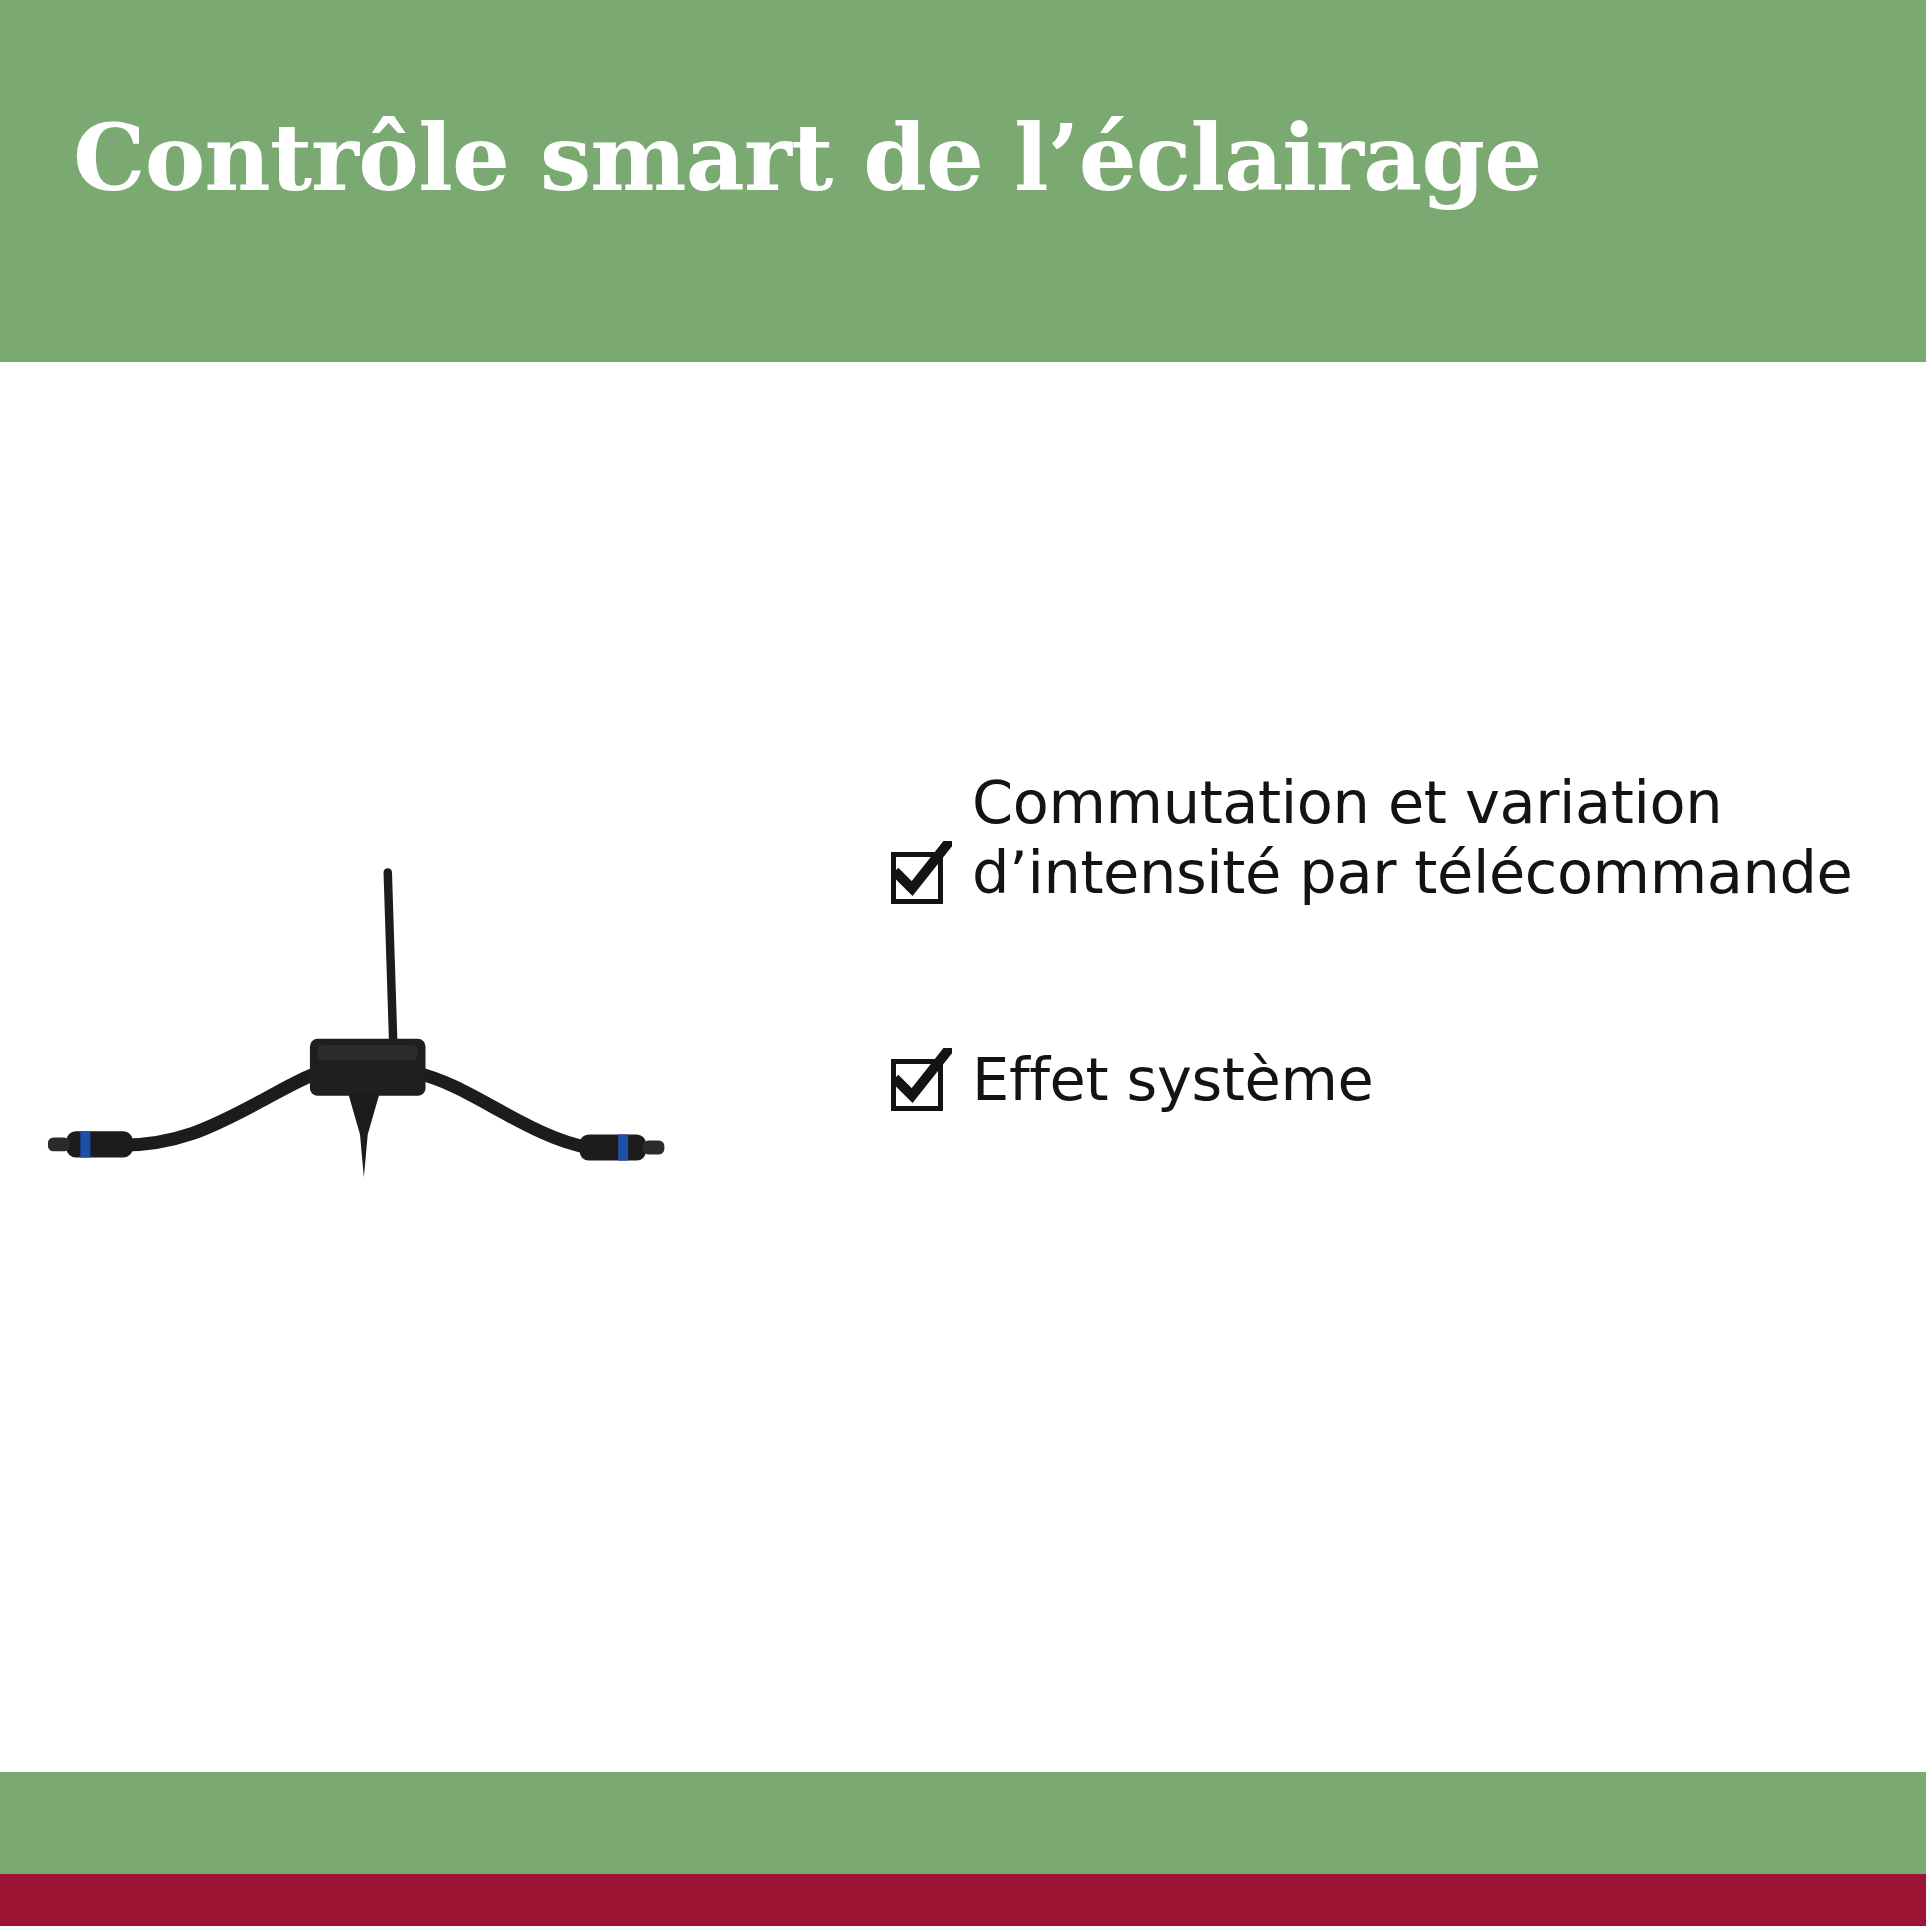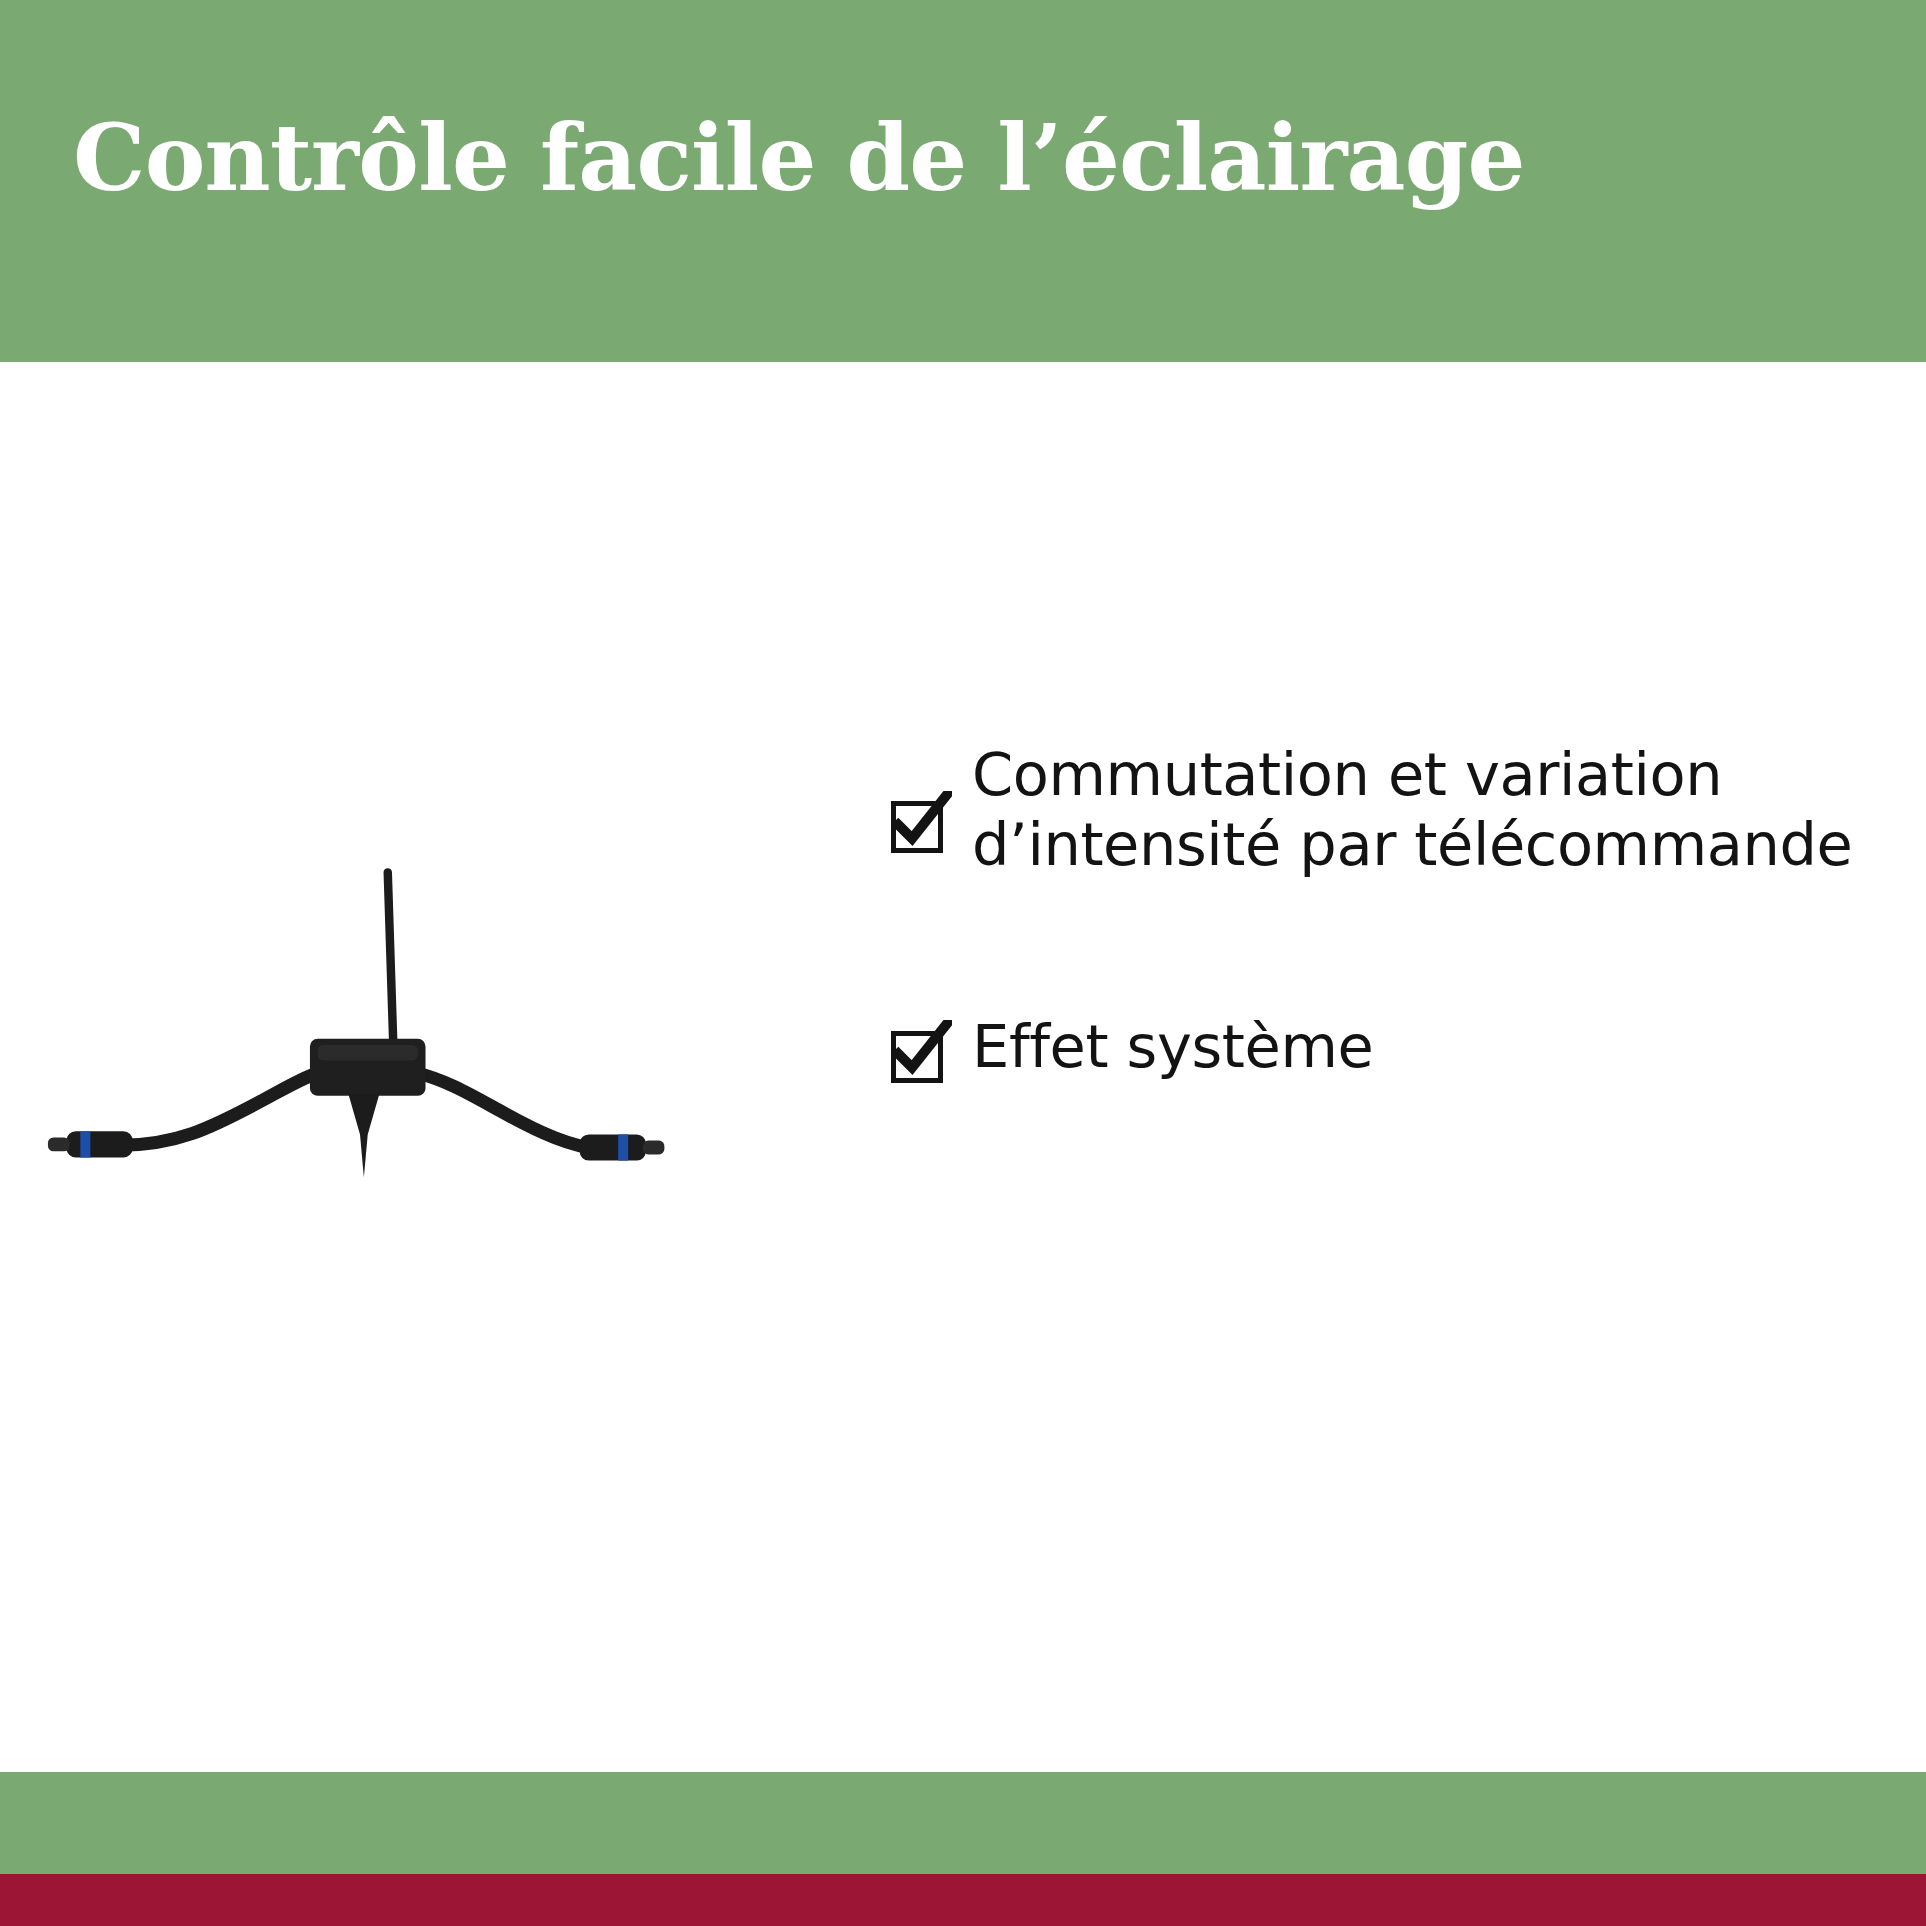--- a/index.html
+++ b/index.html
@@ -74,22 +74,23 @@
   }
   
   .features {
     position: absolute;
     left: 886px;
     top: 740px;
     width: 994px;
   }
   .feature {
     display: flex;
-    align-items: center;
+    align-items: flex-end;
     margin-bottom: 135px;
+    margin-top: 28px;
   }
   .feature:last-child {
     margin-bottom: 0;
   }
   .checkbox {
     flex: 0 0 auto;
     width: 66px;
     height: 66px;
     position: relative;
     margin-right: 20px;
@@ -124,21 +125,21 @@
   .feature-2 .checkbox { margin-top: 6.2px; }
   .feature-2 .feature-text { margin-top: -7.7px; }
   .feature-3 .checkbox { margin-top: 28px; }
 </style>
 </head>
 <body>
 
 <div class="page">
 
   <div class="header-band">
-    <div class="header-title">Contrôle facile de l’éclairage</div>
+    <div class="header-title">Contrôle smart de l’éclairage</div>
   </div>
 
   <div class="product-area">
     <svg class="product-svg" viewBox="0 0 1120 520" xmlns="http://www.w3.org/2000/svg">
 
       <path d="M463 12 C466 90, 468 160, 470 230" stroke="#1c1c1c" stroke-width="11" fill="none" stroke-linecap="round"></path>
 
       <path d="M108 366 C190 368, 240 340, 300 308 C330 292, 350 280, 372 272" stroke="#1c1c1c" stroke-width="17" fill="none" stroke-linecap="round"></path>
 
       <path d="M500 272 C540 282, 570 300, 610 322 C660 350, 700 368, 742 372" stroke="#1c1c1c" stroke-width="17" fill="none" stroke-linecap="round"></path>

